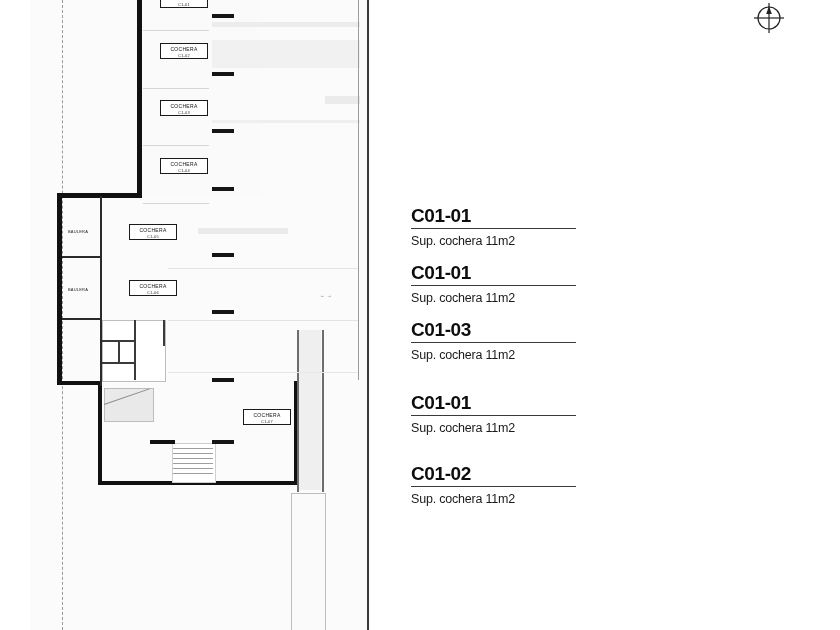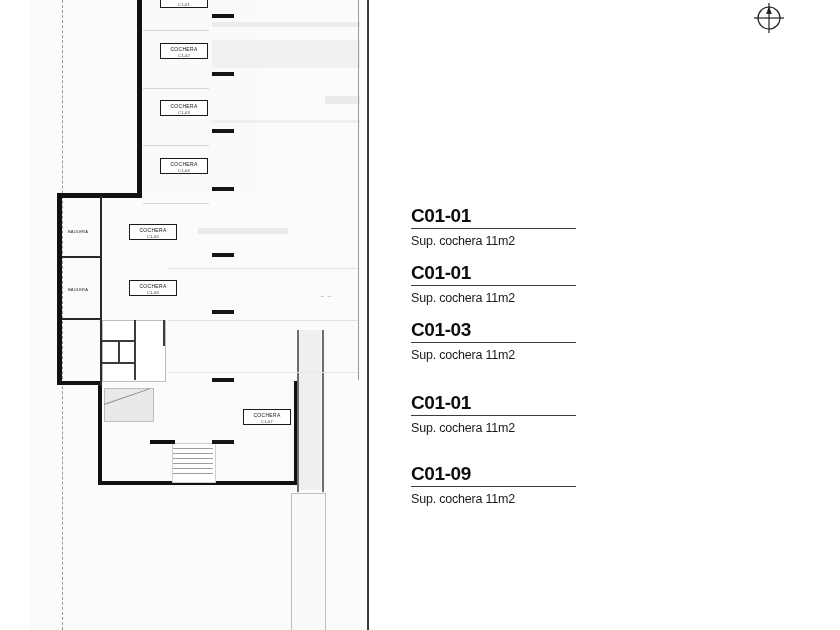--- a/index.html
+++ b/index.html
@@ -311,20 +311,20 @@
       <div class="unit-line">Sup. cochera 11m2</div>
     </div>
 
     <div class="unit sp-3">
       <div class="unit-title">C01-01</div>
       <div class="unit-rule"></div>
       <div class="unit-line">Sup. cochera 11m2</div>
     </div>
 
     <div class="unit">
-      <div class="unit-title">C01-09</div>
+      <div class="unit-title">C01-02</div>
       <div class="unit-rule"></div>
       <div class="unit-line">Sup. cochera 11m2</div>
     </div>
 
   </div>
 
 </div>
 
 </body></html>

